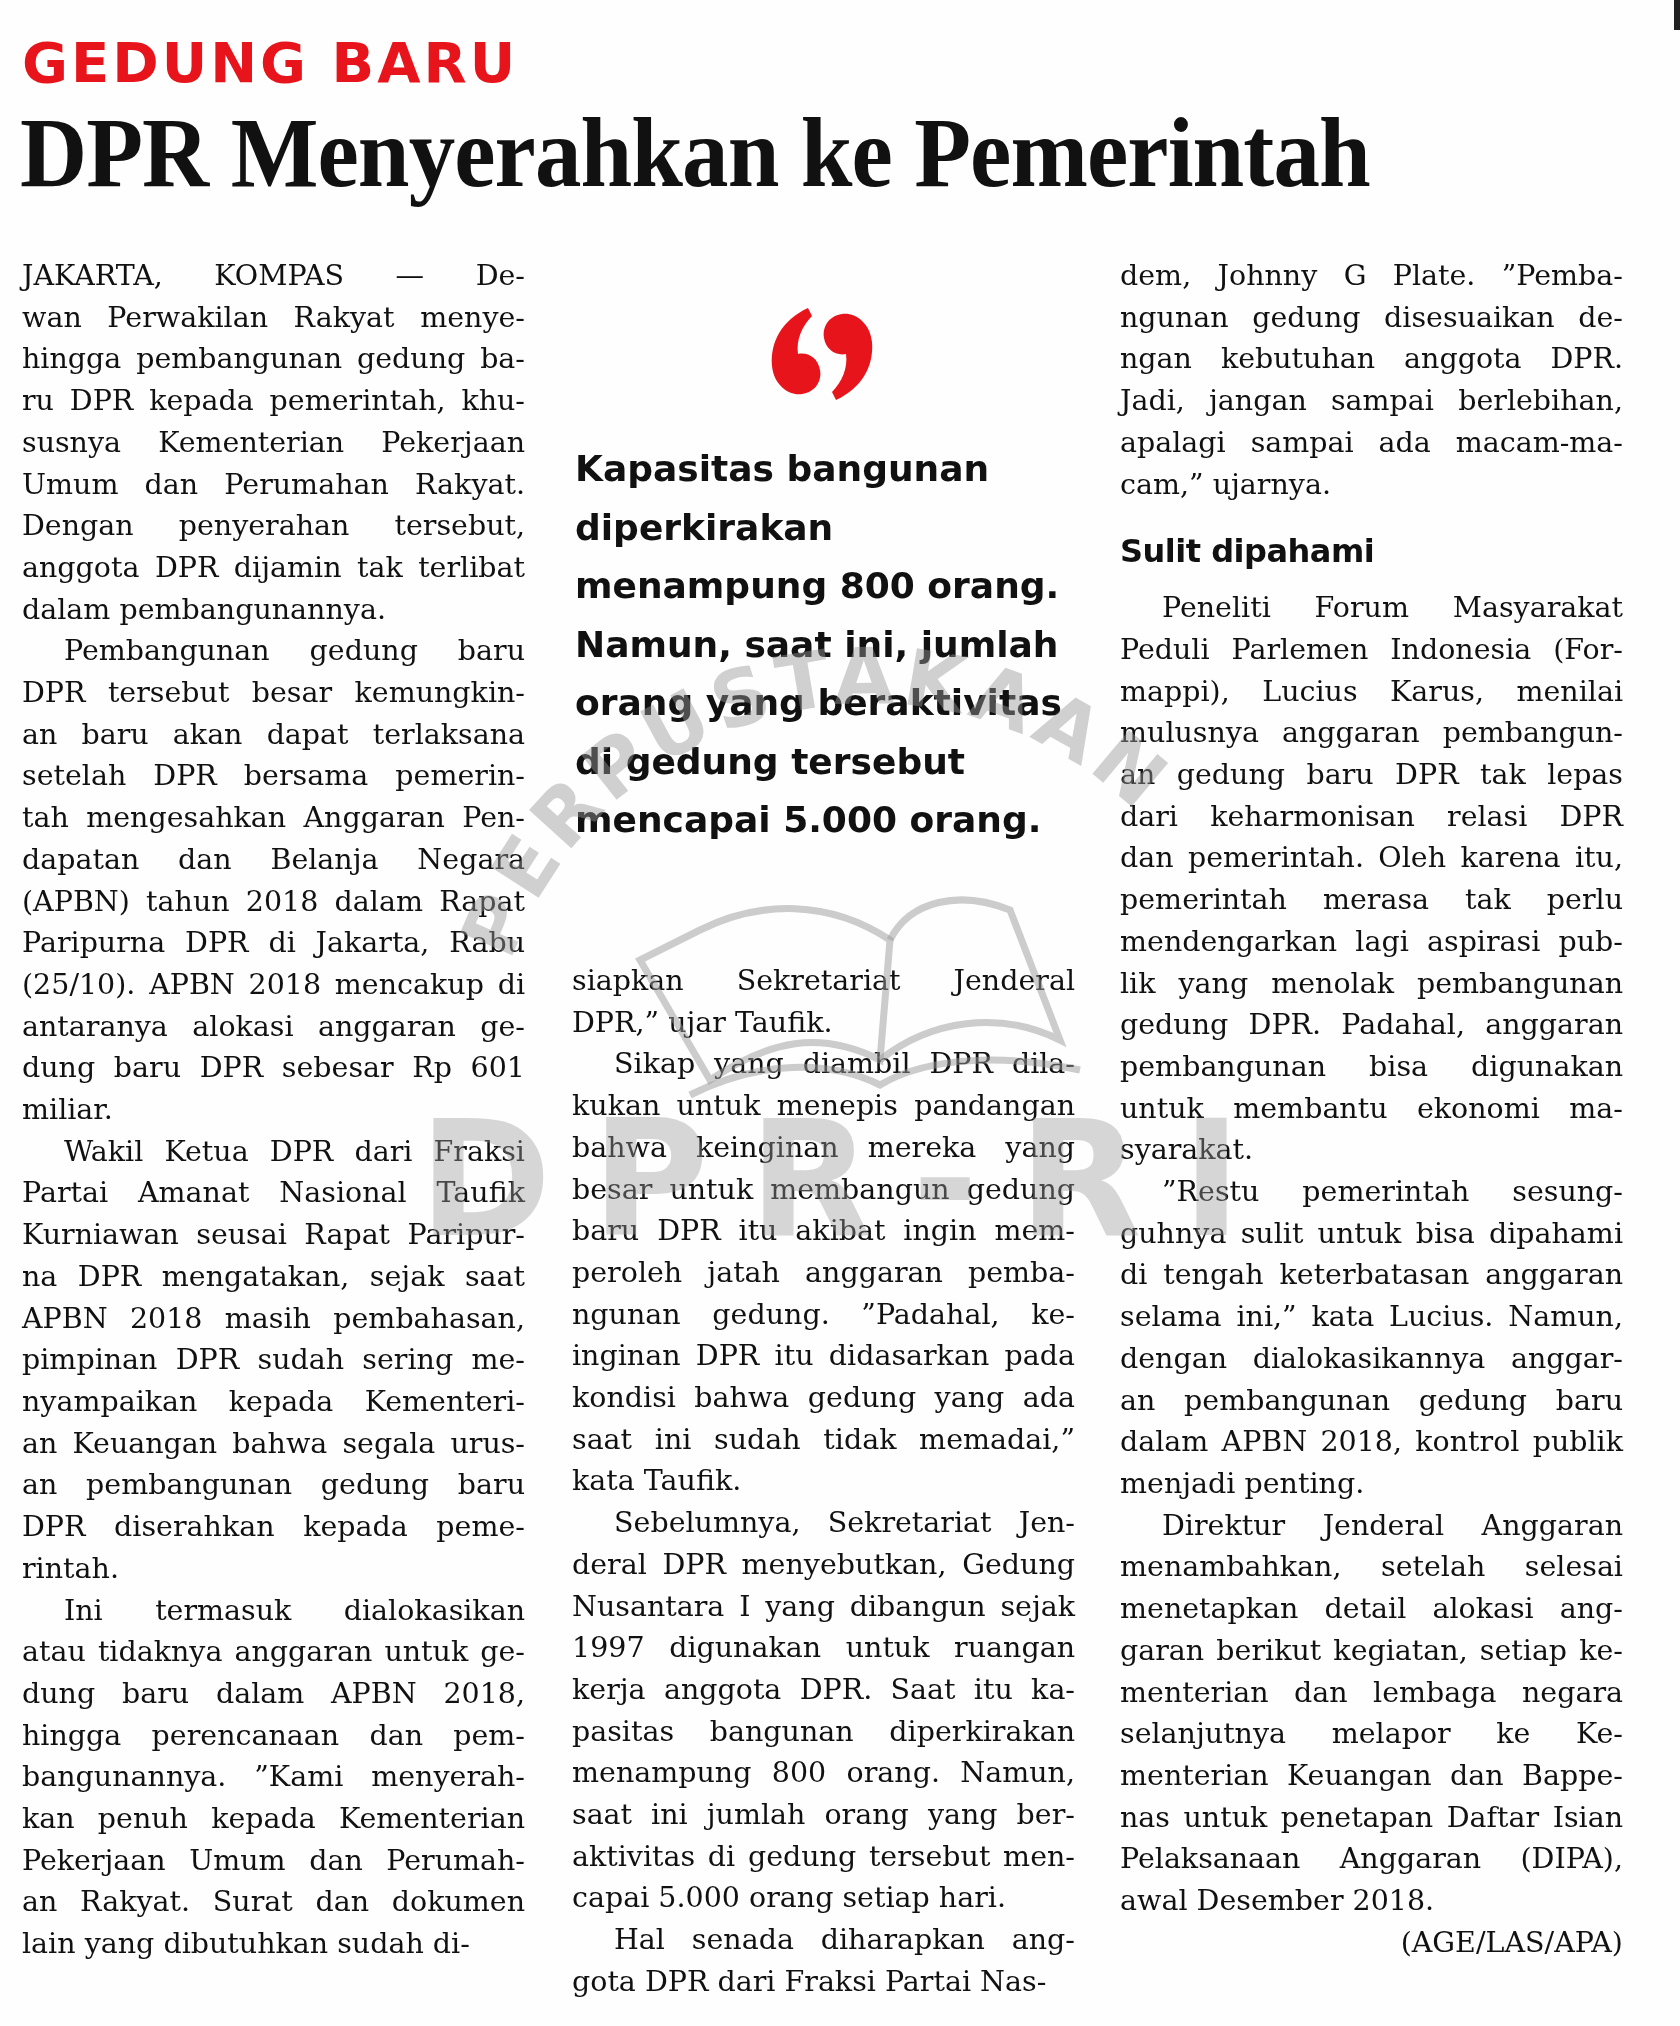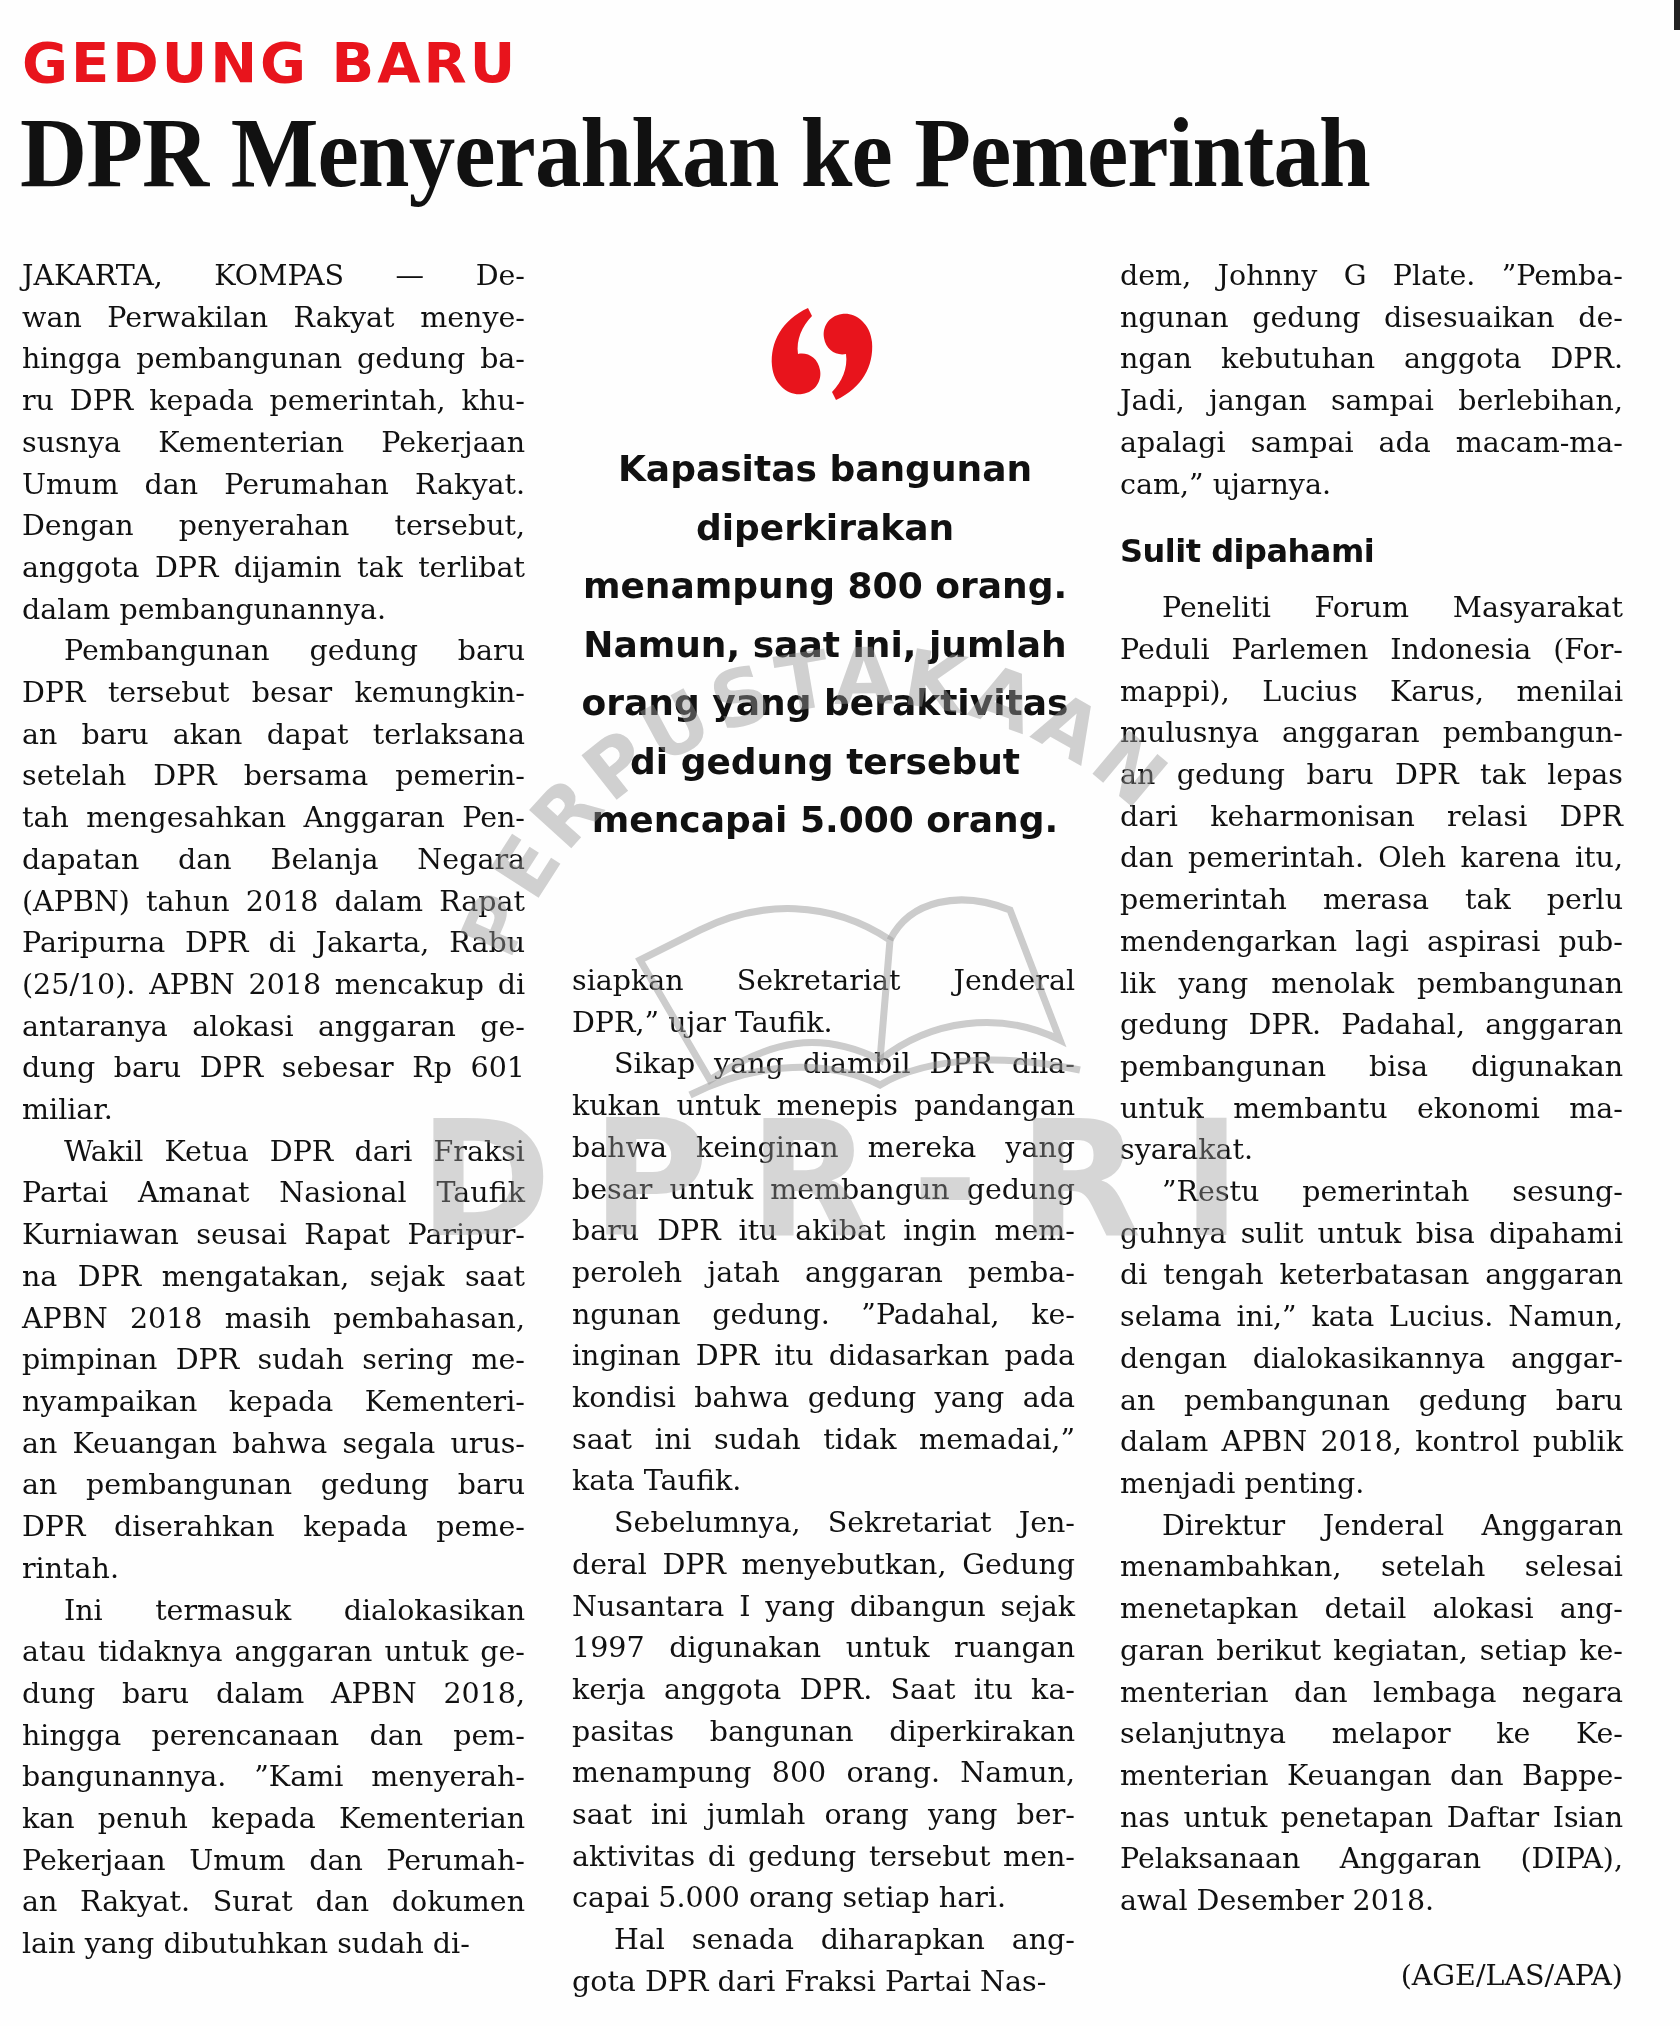--- a/index.html
+++ b/index.html
@@ -7,23 +7,23 @@
   .kicker { position:absolute; left:22px; top:30px; font-family:"DejaVu Sans", sans-serif; font-weight:bold; font-size:56px; letter-spacing:3px; color:#e8141c; }
   .headline { position:absolute; left:20px; top:98px; font-family:"Liberation Serif", serif; font-weight:bold; font-size:100px; line-height:110px; letter-spacing:-1px; white-space:nowrap; transform:scaleX(0.93); transform-origin:left top; }
   .col { position:absolute; font-family:"DejaVu Serif", serif; font-size:28.5px; line-height:41.7px; text-align:justify; }
   .col p { margin:0; }
   .line { display:block; text-align:justify; text-align-last:justify; white-space:nowrap; }
   .line.last { text-align-last:left; }
   #col1 { left:22px; top:255px; width:503px; }
   #col2 { left:572px; top:960px; width:503px; }
   #col3 { left:1120px; top:255px; width:503px; }
   .quote-icon { position:absolute; left:760px; top:300px; width:120px; height:110px; }
-  .pullquote { position:absolute; left:575px; top:440px; width:500px; font-family:"DejaVu Sans", sans-serif; font-weight:bold; font-size:36px; line-height:58.5px; text-align:center; }
+  .pullquote { position:absolute; left:575px; top:440px; width:500px; font-family:"DejaVu Sans", sans-serif; font-weight:bold; font-size:36px; line-height:58.5px; text-align:left; }
   .subhead { font-family:"DejaVu Sans", sans-serif; font-weight:bold; font-size:32px; line-height:52px; margin:20px 0 10px 0; letter-spacing:-0.5px; }
-  .credit { text-align:right;margin-top:33px; }
+  .credit { text-align:right; }
   .wm { position:absolute; left:0; top:0; width:1680px; height:2026px; pointer-events:none; }
   .edge { position:absolute; right:0; top:0; width:6px; height:30px; background:#222; }
 </style>
 </head>
 <body>
 
 <div class="edge"></div>
 
 <div class="kicker">GEDUNG BARU</div>
 <div class="headline">DPR Menyerahkan ke Pemerintah</div>

